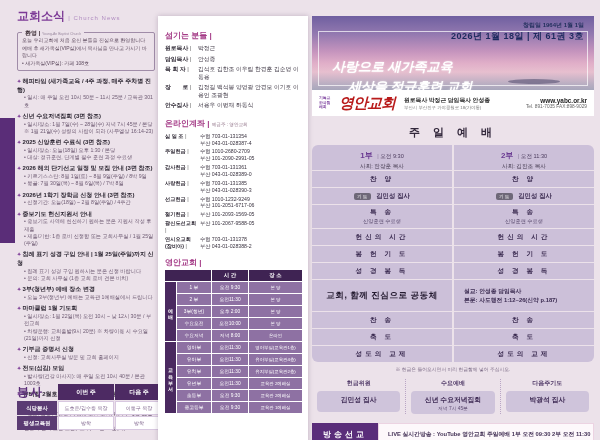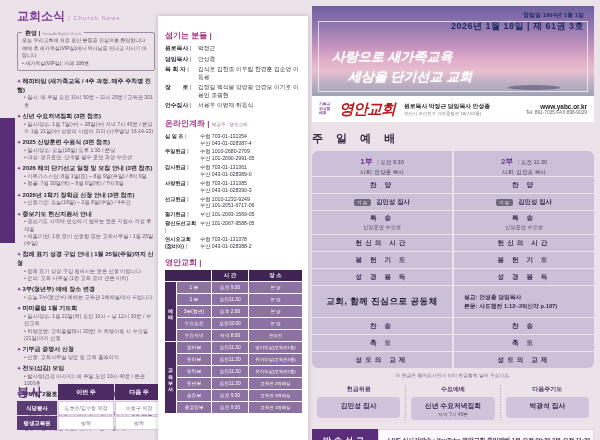--- a/index.html
+++ b/index.html
@@ -41,37 +41,37 @@
   .gh{background:#3f2353;color:#fff;font-size:5.4px;font-weight:bold;}
   .gh1{grid-column:1/3;grid-row:1;}
   .gg{background:#4a2960;color:#fff;font-size:5px;font-weight:bold;}
   .gg span{writing-mode:vertical-rl;text-orientation:upright;letter-spacing:1px;}
   .gg1{grid-column:1;grid-row:2/7;}
   .gg2{grid-column:1;grid-row:7/13;}
   .gc{background:#8e71a3;color:#fff;font-size:4.8px;white-space:nowrap;overflow:hidden;}
   .gc.place{font-size:4.4px;}
   
   .right-col{position:absolute;left:312px;top:0;width:282px;}
-  .masthead{position:relative;height:116px;margin-top:6px;background:linear-gradient(180deg,#6f5fa0 0%,#9379b0 18%,#c493bd 35%,#e0aec8 47%,#e7bfcf 56%,#b9aec2 68%,#96a0b5 80%,#8b96ac 100%);overflow:hidden;}
+  .masthead{position:relative;height:100px;margin-top:16px;background:linear-gradient(180deg,#6f5fa0 0%,#9379b0 18%,#c493bd 35%,#e0aec8 47%,#e7bfcf 56%,#b9aec2 68%,#96a0b5 80%,#8b96ac 100%);overflow:hidden;}
   .frame{position:absolute;left:6px;right:6px;top:15px;bottom:30px;border:1px solid rgba(255,255,255,.7);}
   .founded{position:absolute;top:5px;right:10px;font-size:6px;font-weight:bold;color:#23305e;}
   .issue{position:absolute;top:14px;right:10px;font-size:9px;font-weight:bold;color:#1d2a5e;letter-spacing:.5px;}
   .slogan1{position:absolute;top:42px;left:20px;font-size:13px;font-weight:bold;font-style:italic;color:#fff;text-shadow:0 0 2px rgba(255,255,255,.6);}
   .slogan2{position:absolute;top:62px;left:36px;font-size:13px;font-weight:bold;font-style:italic;color:#fff;text-shadow:0 0 2px rgba(255,255,255,.6);}
   .island{position:absolute;right:34px;bottom:32px;width:52px;height:5px;background:#5e5878;border-radius:50%;opacity:.65;}
   .logo-bar{position:absolute;left:0;right:0;bottom:0;height:26px;background:#fff;display:flex;align-items:center;padding:0 7px;gap:5px;box-sizing:border-box;}
   .logo-pre{flex:none;width:15px;font-size:3.8px;line-height:1.2;color:#7b3f9d;font-weight:bold;}
   .logo-name{flex:none;font-size:15px;color:#b91c1c;font-weight:bold;font-style:italic;font-family:"DejaVu Serif",serif;letter-spacing:-1px;}
   .pastors-blk{flex:none;margin-left:4px;}
   .pastors{font-size:5.8px;font-weight:bold;color:#222;}
   .address{font-size:4.4px;color:#777;}
   .web-blk{margin-left:auto;text-align:right;}
   .web{font-size:6.4px;font-weight:bold;color:#222;}
   .tel{font-size:4.8px;color:#666;}
-  .sun-title{font-size:11px;font-weight:bold;color:#33283c;letter-spacing:5px;margin:9px 0 5px;}
+  .sun-title{text-align:center;font-size:11px;font-weight:bold;color:#33283c;letter-spacing:5px;margin:9px 0 5px;}
   .order{display:grid;grid-template-columns:1fr 1fr;gap:1px 2px;border-radius:6px;overflow:hidden;}
   .ocell{background:#ccc0d9;display:flex;flex-direction:column;align-items:center;justify-content:center;}
   .h-head{height:25px;}
   .h-std{height:16px;}
   .h-dbl{height:23px;}
   .h-ser{height:31px;}
   .sname{font-size:8px;font-weight:bold;color:#6a3a92;}
   .stime{font-size:5.6px;font-weight:normal;color:#4a3a5c;}
   .stime::before{content:"| ";color:#8a7a9c;}
   .smc{font-size:5.6px;color:#443a50;margin-top:1px;}
@@ -317,21 +317,21 @@
   </div>
 </div>
 
 <div class="right-col">
   <div class="masthead">
     <div class="frame"></div>
     <div class="island"></div>
     <div class="founded">창립일 1964년 1월 1일</div>
     <div class="issue">2026년 1월 18일 | 제 61권 3호</div>
     <div class="slogan1">사랑으로 새가족교육</div>
-    <div class="slogan2">세상을 단기선교 교회</div>
+    <div class="slogan2">세상을 정규훈련 교회</div>
     <div class="logo-bar">
       <div class="logo-pre">기독교 한국침례회</div>
       <div class="logo-name">영안교회</div>
       <div class="pastors-blk">
         <div class="pastors">원로목사 박정근  담임목사 안성종</div>
         <div class="address">부산시 부산진구 가야공원로 18(가야동)</div>
       </div>
       <div class="web-blk">
         <div class="web">www.yabc.or.kr</div>
         <div class="tel">Tel. 891-7035  FAX:898-9029</div>

